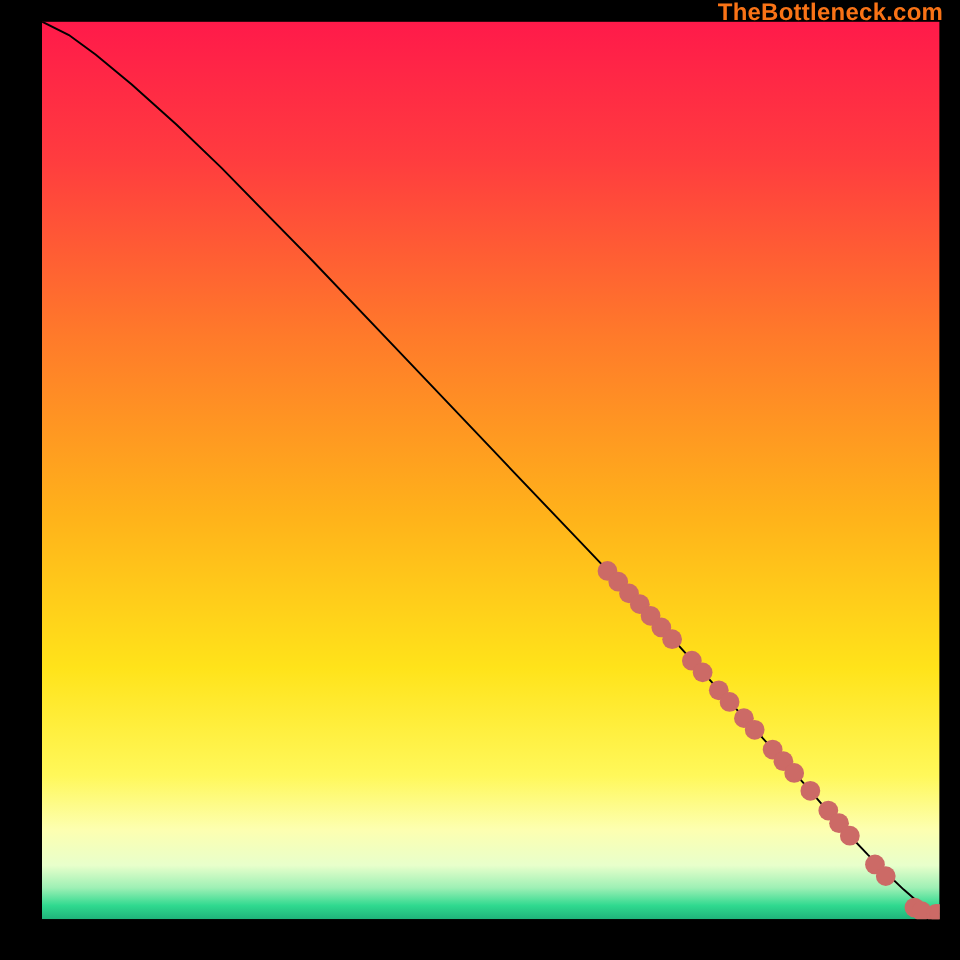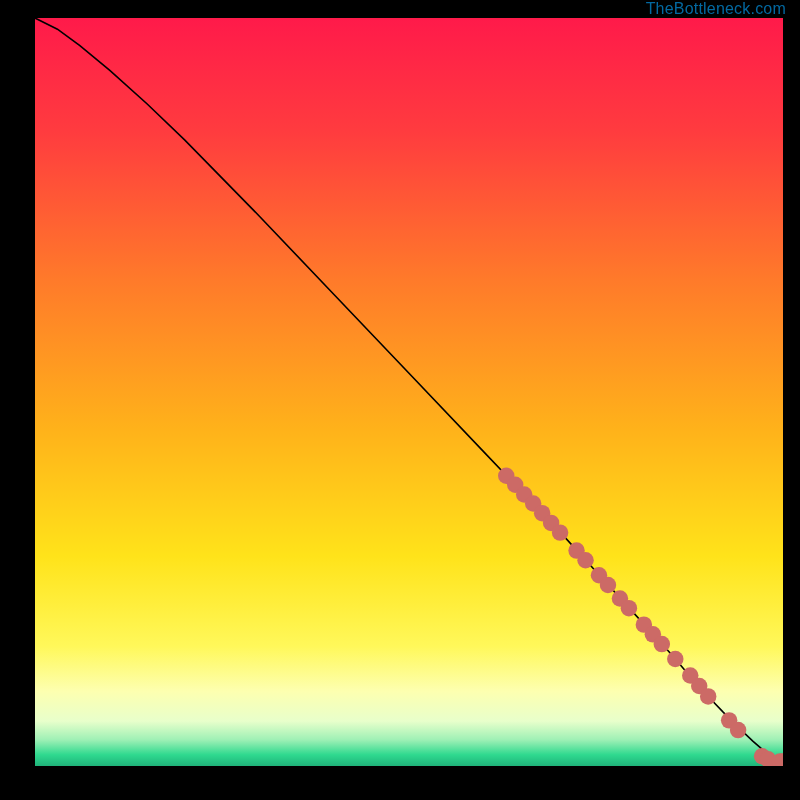--- a/index.html
+++ b/index.html
@@ -21,23 +21,23 @@
     position: absolute;
     left: 35px;
     top: 18px;
     width: 748px;
     height: 748px;
   }
   .watermark {
     position: absolute;
     top: 0px;
     right: 14px;
-    font-size: 16px;
-    font-weight: 400;
-    color: #0369a1;
+    font-size: 20px;
+    font-weight: 700;
+    color: #f97316;
     letter-spacing: 0.2px;
   }
 </style>
 </head>
 <body>
 
 <div class="stage">
   <div class="watermark">TheBottleneck.com</div>
 
   <svg class="plot" viewBox="0 0 748 748" preserveAspectRatio="none">

